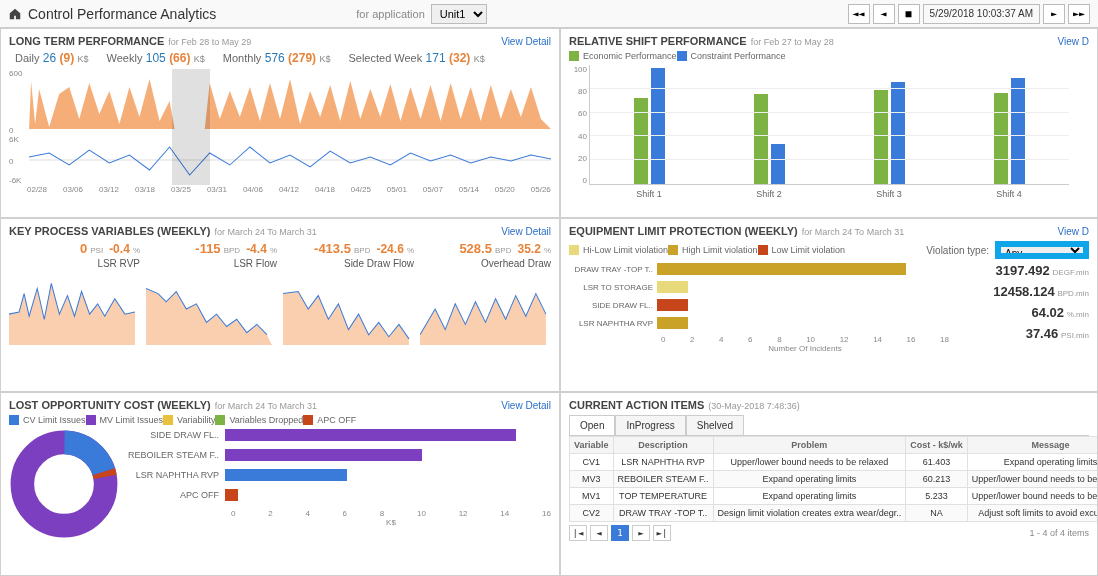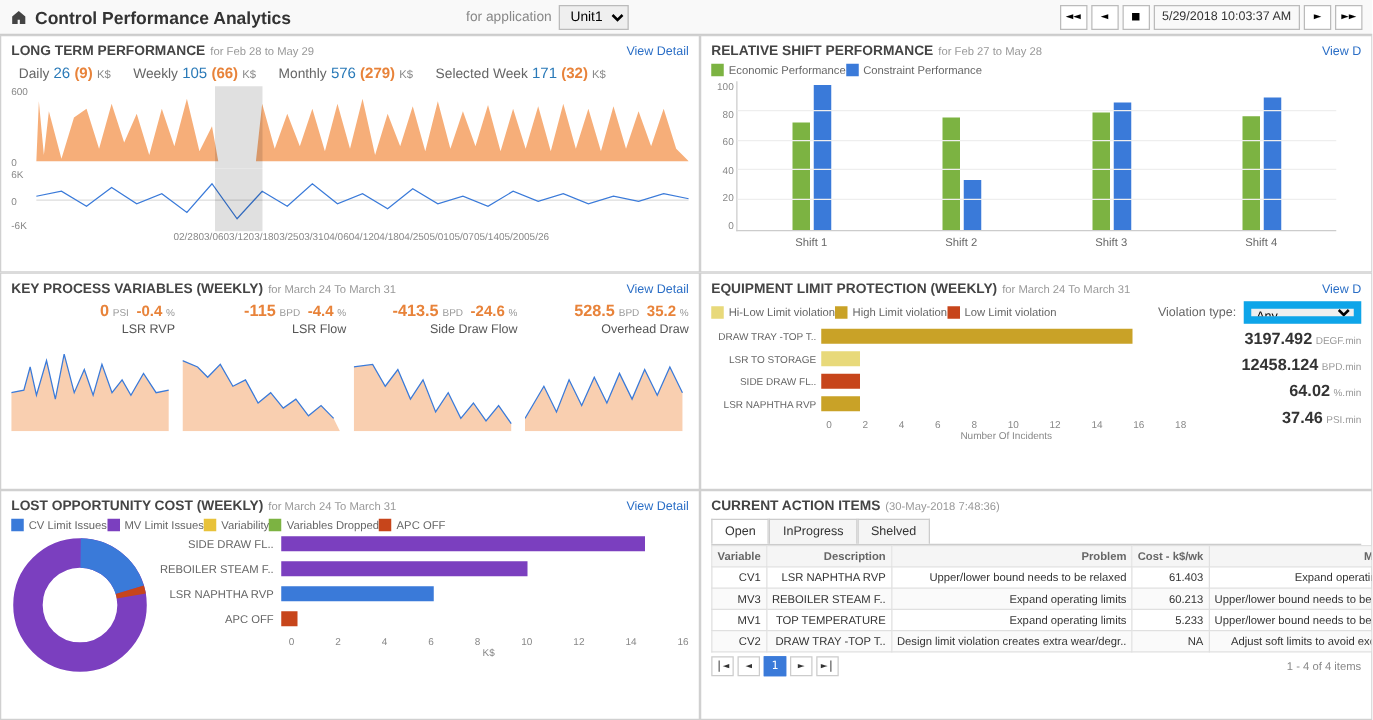--- a/index.html
+++ b/index.html
@@ -1,18 +1,18 @@
 <!DOCTYPE html>
 <html><head>
 <meta charset="utf-8">
 <style>
 *{margin:0;padding:0;box-sizing:border-box;font-family:Arial,sans-serif}
 body{background:#fff;font-size:11px;color:#333;width:1098px;height:576px;overflow:hidden}
 .hdr{height:28px;display:flex;align-items:center;padding:0 8px;border-bottom:1px solid #ccc;background:#f9f9f9}
-.hdr-title{font-size:14px;font-weight:700;margin-left:6px}
+.hdr-title{font-size:14px;font-weight:400;margin-left:6px}
 .home-ico{width:14px;height:14px;display:inline-block}
 .home-ico svg{width:14px;height:14px;fill:#444}
 .hdr-for{margin-left:140px;color:#888;font-size:11px}
 .hdr-sel{margin-left:6px;height:20px;font-size:11px;border:1px solid #bbb;padding:0 4px}
 .hdr-right{margin-left:auto;display:flex;align-items:center;gap:3px}
 .navbtn{width:22px;height:20px;border:1px solid #bbb;background:#fff;display:flex;align-items:center;justify-content:center;cursor:pointer;font-family:monospace;font-size:10px}
 .datetime{height:20px;border:1px solid #bbb;padding:0 6px;display:flex;align-items:center;font-size:10px}
 .grid{display:grid;grid-template-columns:560px 538px;grid-auto-rows:auto}
 .panel{border:1px solid #d0d0d0;padding:6px 8px;overflow:hidden}
 .pnl-hdr{display:flex;align-items:baseline;margin-bottom:4px}
@@ -20,21 +20,21 @@
 .pnl-sub{font-size:9px;color:#999;margin-left:4px}
 .viewd{margin-left:auto;color:#2a6ec6;font-size:10px;cursor:pointer}
 .ltp-stats{display:flex;gap:18px;margin:2px 0 4px 6px;font-size:12px}
 .stat-lbl{color:#666;font-size:11px}
 .stat-v1{color:#2a7ab8;font-weight:400}
 .stat-v2{color:#e8833a;font-weight:700}
 .stat-u{color:#888;font-size:9px}
 .ltp-chart{position:relative;height:66px;background:#fff}
 .ltp-chart2{position:relative;height:50px;background:#fff}
 .yax{position:absolute;left:0;font-size:8px;color:#888}
-.xax{display:flex;justify-content:center;font-size:8px;color:#888;padding-left:18px}
+.xax{display:flex;justify-content:space-between;font-size:8px;color:#888;padding-left:18px}
 .sel-band{position:absolute;background:rgba(0,0,0,.12);top:0;bottom:0}
 .kpv-row{display:flex;gap:6px}
 .kpv-item{flex:1;text-align:right}
 .kpv-v1{color:#e8833a;font-size:13px;font-weight:700}
 .kpv-u{font-size:8px;color:#999}
 .kpv-v2{color:#e8833a;font-size:12px;font-weight:700;margin-left:6px}
 .kpv-name{font-size:10px;color:#555;margin-top:2px}
 .kpv-spark{height:72px;margin-top:4px;position:relative}
 .legend{display:flex;font-size:9px;color:#666;margin-bottom:4px}
 .legend-item{display:flex;align-items:center;gap:4px}
@@ -57,21 +57,21 @@
 .elp-bval{height:12px}
 .donut-wrap{display:flex;gap:6px}
 .donut{width:110px;height:110px;position:relative}
 .hbar-row{display:flex;align-items:center;margin-bottom:8px;font-size:9px}
 .hbar-lbl{width:100px;text-align:right;padding-right:6px;color:#666;white-space:nowrap;overflow:hidden;text-overflow:ellipsis}
 .hbar-val{height:12px}
 .tabs{display:flex;border-bottom:1px solid #ccc}
 .tab{padding:4px 10px;font-size:10px;border:1px solid #ccc;border-bottom:none;background:#f5f5f5;cursor:pointer}
 .tab.active{background:#fff}
 table{width:100%;border-collapse:collapse;font-size:9px}
-th,td{border:1px solid #e0e0e0;padding:3px 4px;text-align:right;white-space:nowrap;overflow:hidden;text-overflow:ellipsis}
+th,td{border:1px solid #e0e0e0;padding:3px 4px;text-align:center;white-space:nowrap;overflow:hidden;text-overflow:ellipsis}
 th{background:#f5f5f5;color:#666}
 tr:nth-child(even) td{background:#fafafa}
 .pager{display:flex;align-items:center;gap:3px;margin-top:3px;font-size:9px}
 .pgbtn{width:18px;height:16px;border:1px solid #ccc;background:#fff;display:flex;align-items:center;justify-content:center;cursor:pointer;font-family:monospace}
 .pgbtn.active{background:#3a7ad9;color:#fff;border-color:#3a7ad9}
 .pgtxt{margin-left:auto;color:#888}
 .vtype{display:flex;align-items:center;gap:6px;font-size:10px;margin-left:auto}
 .vtype select{font-size:10px;border:6px solid #0ea5e9;height:18px;width:94px}
 </style>
 </head>

